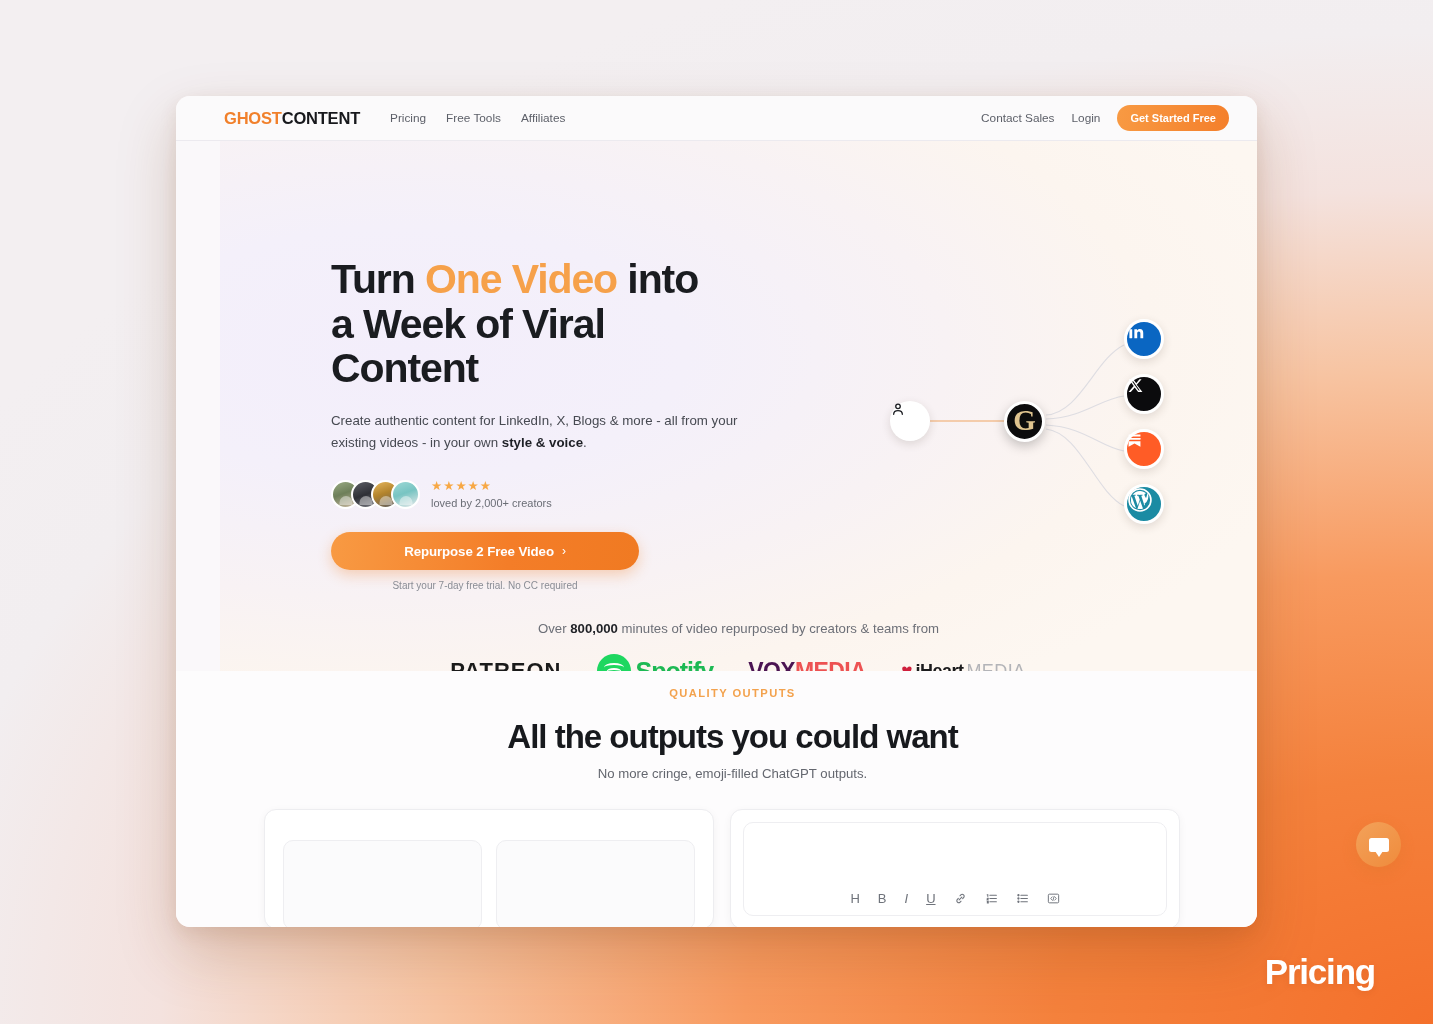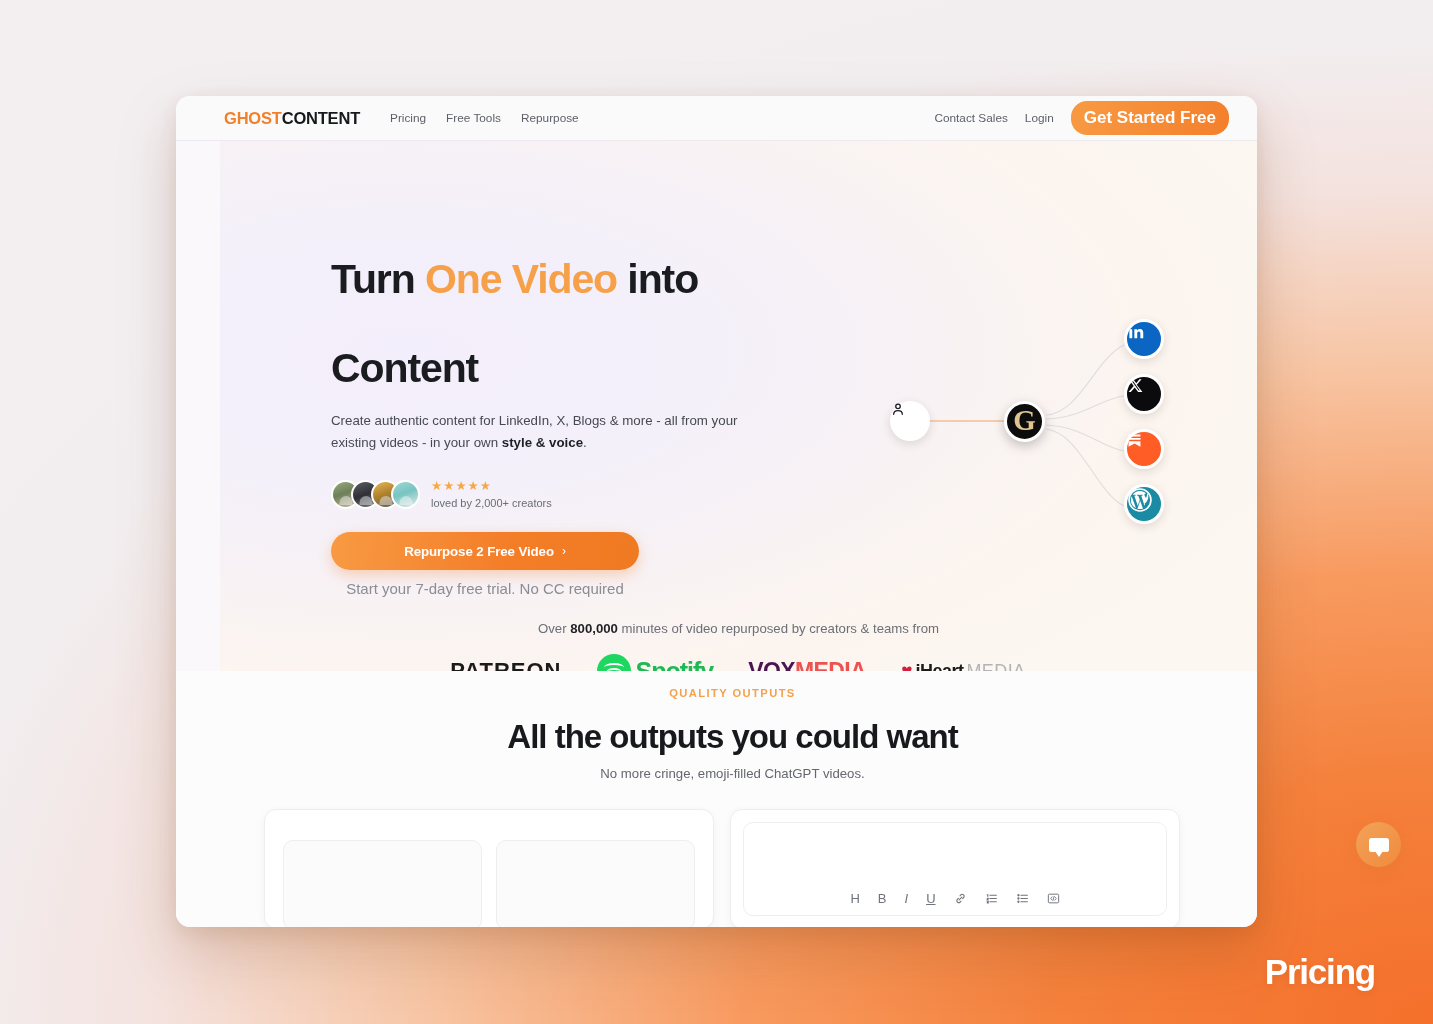--- a/index.html
+++ b/index.html
@@ -26,21 +26,21 @@
   #logo { font-size:16.5px; font-weight:700; letter-spacing:-.2px; margin-right:30px; white-space:nowrap; }
   #logo .g { color:#f1802b;margin-left:20px; }
   #logo .c { color:#17181c; }
   .nav-link {
     font-size:11.8px; color:#5c5f68; margin-right:20px; cursor:pointer; white-space:nowrap;
   }
   .nav-spacer { flex:1; }
   .nav-right { display:flex; align-items:center; gap:17px; }
   .nav-right .nav-link { margin-right:0; }
   #cta-nav {
-    font-size:17px; font-weight:600; color:#fff; white-space:nowrap;
+    font-size:11px; font-weight:600; color:#fff; white-space:nowrap;
     background:linear-gradient(100deg,#f89a43 0%,#f47f2b 100%);
     border:none; border-radius:16px; padding:7px 13px; cursor:pointer;
   }
 
   
   #hero {
     position:relative; height:530px;
     background:
       radial-gradient(90% 80% at 18% 40%, #f3eefb 0%, #f4f0fa 30%, #f8f2f4 58%, #fcf5ef 80%, #fdf7f1 100%);
     margin-left: 44px;
@@ -76,21 +76,21 @@
   #rating-text { font-size:11px; color:#6a6d75; margin-top:3px; }
 
   #cta-primary {
     margin-top:22px; width:308px; height:38px; border:none; border-radius:20px;
     background:linear-gradient(96deg,#f89a43 0%,#f47d28 58%,#f07a22 100%);
     color:#fff; font-size:13.3px; font-weight:600; letter-spacing:-.1px;
     cursor:pointer; display:flex; align-items:center; justify-content:center; gap:8px;
     box-shadow:0 5px 14px rgba(240,122,34,.30);
   }
   #cta-chevron { font-size:12px; font-weight:400; }
-  #cta-sub { margin-top:10px; width:308px; text-align:center; font-size:15px; color:#8a8d95; }
+  #cta-sub { margin-top:10px; width:308px; text-align:center; font-size:10px; color:#8a8d95; }
 
   
   #hero-graphic { position:absolute; left:660px; top:160px; width:340px; height:250px; }
   #hero-graphic svg { position:absolute; left:0; top:0; }
   .node {
     position:absolute; border-radius:50%; display:flex; align-items:center; justify-content:center;
     box-shadow:0 3px 10px rgba(60,40,30,.14);
   }
   #node-user { left:10px; top:100px; width:40px; height:40px; background:#fff; }
   #node-brand {
@@ -191,35 +191,35 @@
 <body>
 
 <div id="app-card">
 
   <div id="navbar">
     <div id="logo">
       <span class="g">GHOST</span><span class="c">CONTENT</span>
     </div>
     <span class="nav-link">Pricing</span>
     <span class="nav-link">Free Tools</span>
-    <span class="nav-link">Repurpose</span>
+    <span class="nav-link">Affiliates</span>
     <div class="nav-spacer"></div>
     <div class="nav-right">
       <span class="nav-link">Contact Sales</span>
       <span class="nav-link">Login</span>
       <button id="cta-nav">Get Started Free</button>
     </div>
   </div>
 
   <div id="hero">
 
     <div id="hero-left">
       <h1 id="headline">
         <span>Turn </span><span class="accent">One Video</span><span> into</span><br>
-        <br>
+        <span>a Week of Viral</span><br>
         <span>Content</span>
       </h1>
 
       <p id="subhead">
         <span>Create authentic content for LinkedIn, X, Blogs &amp; more - all from your existing videos - in your own </span><b>style &amp; voice</b><span>.</span>
       </p>
 
       <div id="social-proof">
         <div id="avatars">
           <div class="avatar av1"></div>
@@ -313,21 +313,21 @@
           <span class="ih-b">MEDIA</span>
           <span class="ih-c">INC</span>
         </div>
       </div>
     </div>
   </div>
 
   <div id="outputs">
     <div id="eyebrow">QUALITY OUTPUTS</div>
     <div id="outputs-title">All the outputs you could want</div>
-    <div id="outputs-sub">No more cringe, emoji-filled ChatGPT videos.</div>
+    <div id="outputs-sub">No more cringe, emoji-filled ChatGPT outputs.</div>
 
     <div id="cards-row">
       <div class="big-card" id="card-left">
         <div class="sub-card"></div>
         <div class="sub-card"></div>
       </div>
       <div class="big-card" id="card-right">
         <div id="editor-shell">
           <div id="editor-toolbar">
             <span class="tb" style="font-size:13px">H</span>

